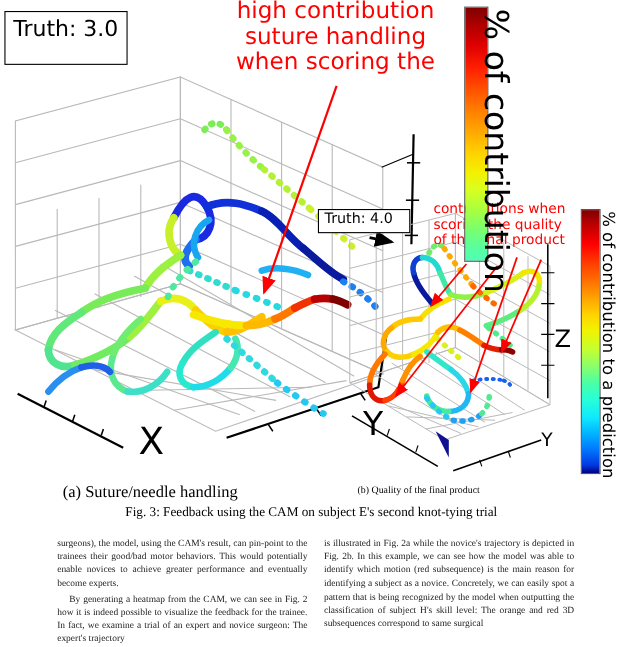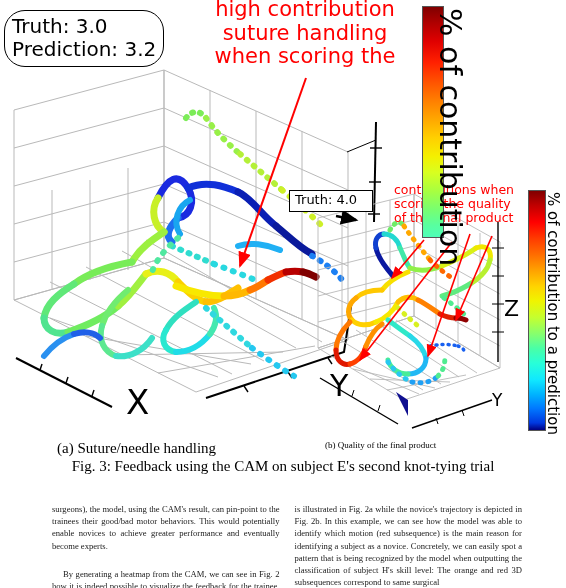--- a/index.html
+++ b/index.html
@@ -31,23 +31,22 @@
   .pred-box {
     position: absolute;
     background: #ffffff;
     border: 1px solid #000;
     font-family: "DejaVu Sans", sans-serif;
     line-height: 1.15;
     white-space: nowrap;
   }
   #pred-box-a {
     left: 4px; top: 10px;
-    padding: 4px 7px 5px 7px;
+    padding: 4px 7px 20px 7px;
     font-size: 20px;
-    border-radius: 21px;
   }
   #pred-box-b {
     left: 289px; top: 190px;
     padding: 2px 15px 3px 5px;
     font-size: 13px;
   }
   .pred-line { display: block; }
   
   .red-note {
     position: absolute;
@@ -129,40 +128,40 @@
     white-space: nowrap;
   }
   #subcap-a { left: 57px; top: 440px; font-size: 15px; }
   #subcap-b { left: 313px; top: 440px; font-size: 9px; margin-left: 12px; }
   #fig-caption {
     position: absolute;
     left: 0; top: 458px;
     width: 566px;
     text-align: center;
     font-family: "Liberation Serif", serif;
-    font-size: 15px;
+    font-size: 12px;
     color: #000;
   }
   
   .body-cols {
     position: absolute;
     left: 52px; top: 487px;
     width: 470px;
     display: flex;
     gap: 15px;
   }
   .col {
     width: 228px;
     font-family: "Liberation Serif", serif;
     font-size: 8.6px;
     line-height: 1.42;
     text-align: justify;
     color: #1a1a1a;
   }
-  .col p { margin: 16px 0 2px 0; font-family: Liberation Serif, serif; }
+  .col p { margin: 0 0 2px 0; font-family: Liberation Serif, serif; }
   .col p.indent { text-indent: 11px; }
 </style>
 </head>
 <body>
 
 <div class="fig-area">
 
   <svg class="plot-svg" viewBox="0 0 566 448">
     <defs>
       <marker id="redarrow" markerWidth="9" markerHeight="9" refX="7" refY="3.2" orient="auto" markerUnits="strokeWidth">
@@ -369,21 +368,20 @@
       <line x1="470" y1="234" x2="428" y2="356" marker-end="url(#redarrow)"></line>
       <line x1="492" y1="236" x2="456" y2="320" marker-end="url(#redarrow)"></line>
       <line x1="452" y1="242" x2="360" y2="360" marker-end="url(#redarrow)"></line>
     </g>
 
     <line x1="336" y1="216" x2="356" y2="220" stroke="#000" stroke-width="2.5" marker-end="url(#blkarrow)"></line>
   </svg>
 
   <div class="pred-box" id="pred-box-a">
     <span class="pred-line">Truth: 3.0</span>
-    <span class="pred-line">Prediction: 3.2</span>
   </div>
 
   <div class="pred-box" id="pred-box-b">
     <span class="pred-line">Truth: 4.0</span>
   </div>
 
   <div class="red-note" id="red-note-a">
     <span class="rl">high contribution</span>
     <span class="rl">suture handling</span>
     <span class="rl">when scoring the</span>

